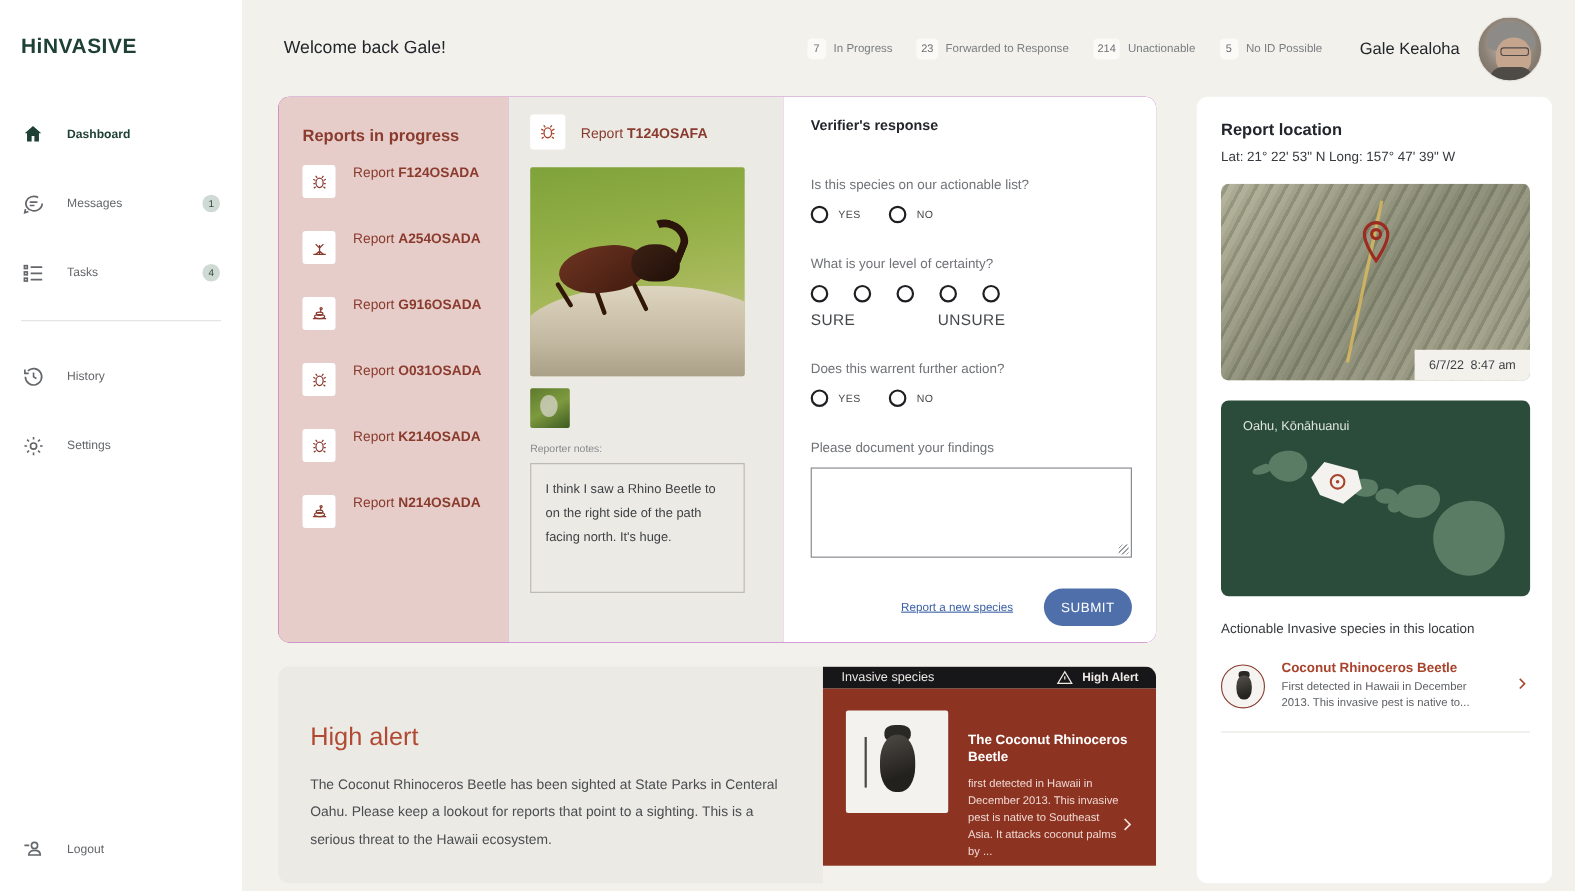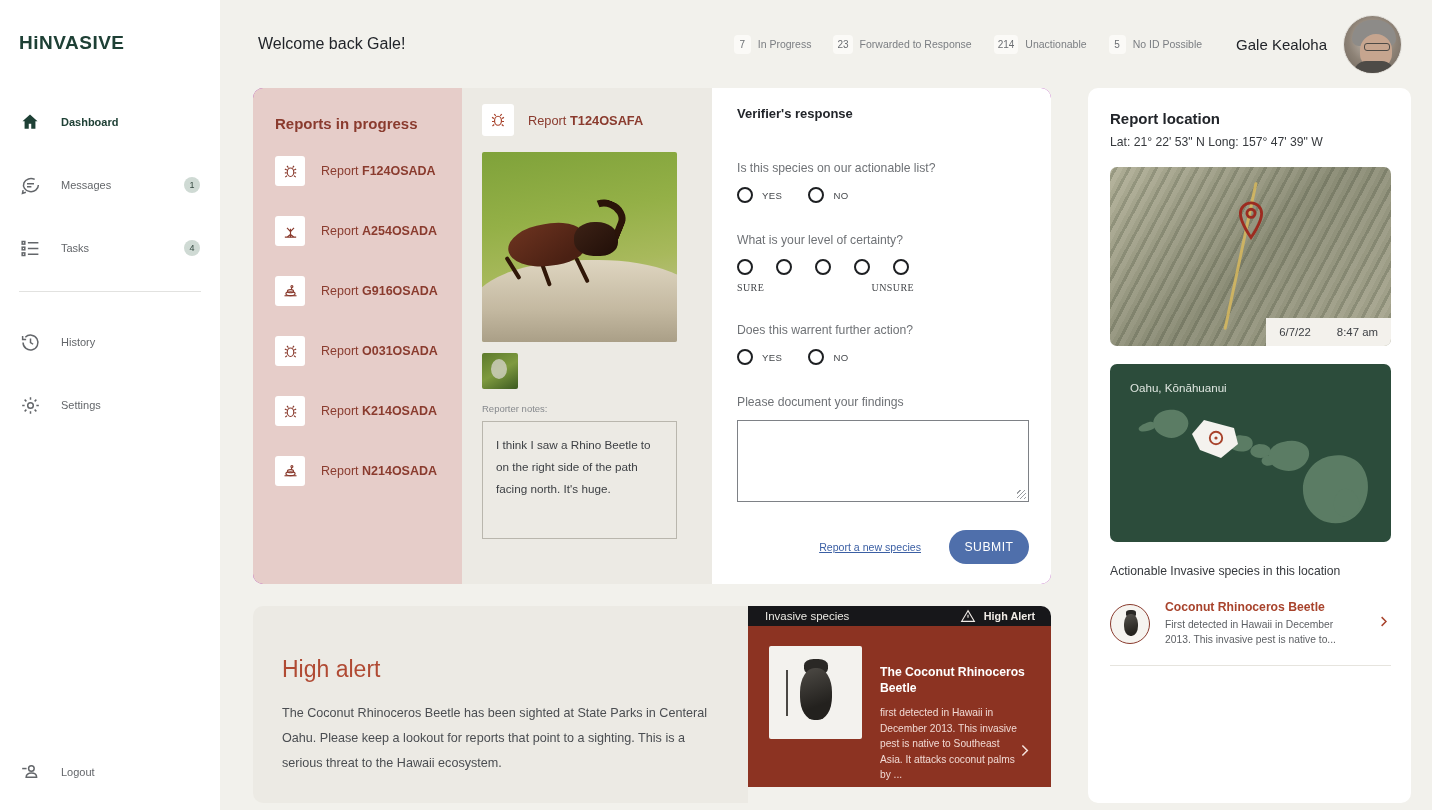--- a/index.html
+++ b/index.html
@@ -72,21 +72,21 @@
   .col-left { width: 798px; flex: 0 0 798px; }
   .col-right { width: 323px; flex: 0 0 323px; }
 
   .report-card {
     display: flex; background: #a21caf; border-radius: 10px;
     height: 496px; overflow: hidden;
   }
   
   .reports-panel { width: 209px; flex: 0 0 209px; background: #e6cdc9; padding: 27px 0 0 22px; }
   .reports-title { font-size: 15px; font-weight: bold; color: #8a3b2e; margin-bottom: 18px; }
-  .report-item { display: flex; align-items: center; height: 42px; margin-bottom: 18px; cursor: pointer; }
+  .report-item { display: flex; align-items: flex-start; height: 42px; margin-bottom: 18px; cursor: pointer; }
   .report-chip {
     width: 30px; height: 30px; background: #ffffff; border-radius: 3px; flex: 0 0 30px;
     display: flex; align-items: center; justify-content: center;
   }
   .report-label { margin-left: 16px; font-size: 12.5px; color: #8a3b2e; white-space: nowrap; }
   .report-label b { font-weight: bold; }
 
   
   .detail-panel { width: 250px; flex: 0 0 250px; background: #eceae4; padding: 16px 20px 0 20px; }
   .detail-head { display: flex; align-items: center; margin-bottom: 16px; }
@@ -124,21 +124,21 @@
   
   .verifier { flex: 1; background: #ffffff; padding: 18px 27px 0 25px; }
   .verifier-title { font-size: 13px; font-weight: bold; color: #22252a; margin-bottom: 40px; }
   .q-label { font-size: 12.2px; color: #6f7276; margin-bottom: 12px; }
   .radio-row { display: flex; align-items: center; }
   .radio { width: 16px; height: 16px; border: 2.2px solid #1d1f22; border-radius: 50%; cursor: pointer; flex: 0 0 16px; }
   .radio-txt { font-size: 9.6px; color: #44474b; margin: 0 26px 0 9px; letter-spacing: .4px; }
   .block { margin-bottom: 30px; }
   .certainty-row { display: flex; gap: 23px; }
   .certainty-ends { display: flex; justify-content: space-between; width: 177px; margin-top: 7px; }
-  .certainty-ends span { font-size: 10px; color: #44474b; letter-spacing: .4px; font-family: Liberation Serif, serif; }
+  .certainty-ends span { font-size: 14px; color: #44474b; letter-spacing: .4px; }
   .findings-label { font-size: 12.2px; color: #6f7276; margin-bottom: 11px; }
   .findings-box {
     width: 292px; height: 82px; background: #ffffff; border: 1px solid #7e8186;
     position: relative; cursor: text;
   }
   .resize { position: absolute; right: 2px; bottom: 2px; width: 9px; height: 9px;
     background: repeating-linear-gradient(135deg, transparent 0 2px, #9a9da1 2px 3px); }
   .actions { display: flex; align-items: center; justify-content: flex-end; gap: 28px; margin-top: 28px; }
   .link { font-size: 10.6px; color: #3b5fa4; text-decoration: underline; cursor: pointer; }
   .submit-btn {
@@ -185,21 +185,21 @@
     height: 179px; border-radius: 7px; position: relative; overflow: hidden;
     background: repeating-linear-gradient(118deg, #cfcfc0 0 4px, #b6b8a8 4px 7px, #d9d8cb 7px 12px),
                 linear-gradient(135deg, #d6d5c6 0%, #a9ab9b 50%, #cfcec0 100%);
     background-blend-mode: multiply; cursor: pointer;
   }
   .topo-map .trail { position: absolute; left: 46%; top: 8%; width: 3px; height: 84%;
     background: #d7b95e; opacity: .85; transform: rotate(6deg) skewX(-6deg); border-radius: 2px; }
   .pin { position: absolute; left: 50%; top: 30%; transform: translate(-50%,-50%); }
   .map-stamp {
     position: absolute; right: 0; bottom: 0; background: #f3f1ec;
-    padding: 8px 13px; font-size: 11.4px; color: #3c3f43; display: flex; gap: 26px;
+    padding: 8px 13px; font-size: 11.4px; color: #3c3f43; display: flex; gap: 6px;
   }
   .island-map {
     height: 178px; margin-top: 18px; border-radius: 7px; background: #2c4c3b;
     position: relative; overflow: hidden; padding: 14px 0 0 20px; cursor: pointer;
   }
   .island-label { font-size: 11.6px; color: #dfe6e0; }
   .rc-sub { font-size: 12.2px; color: #36393d; margin: 22px 0 14px 0; }
   .sp-item { display: flex; align-items: center; padding: 8px 0 12px 0; cursor: pointer; }
   .sp-ava {
     width: 40px; height: 40px; flex: 0 0 40px; border-radius: 50%; border: 1.4px solid #8a3b2e;

